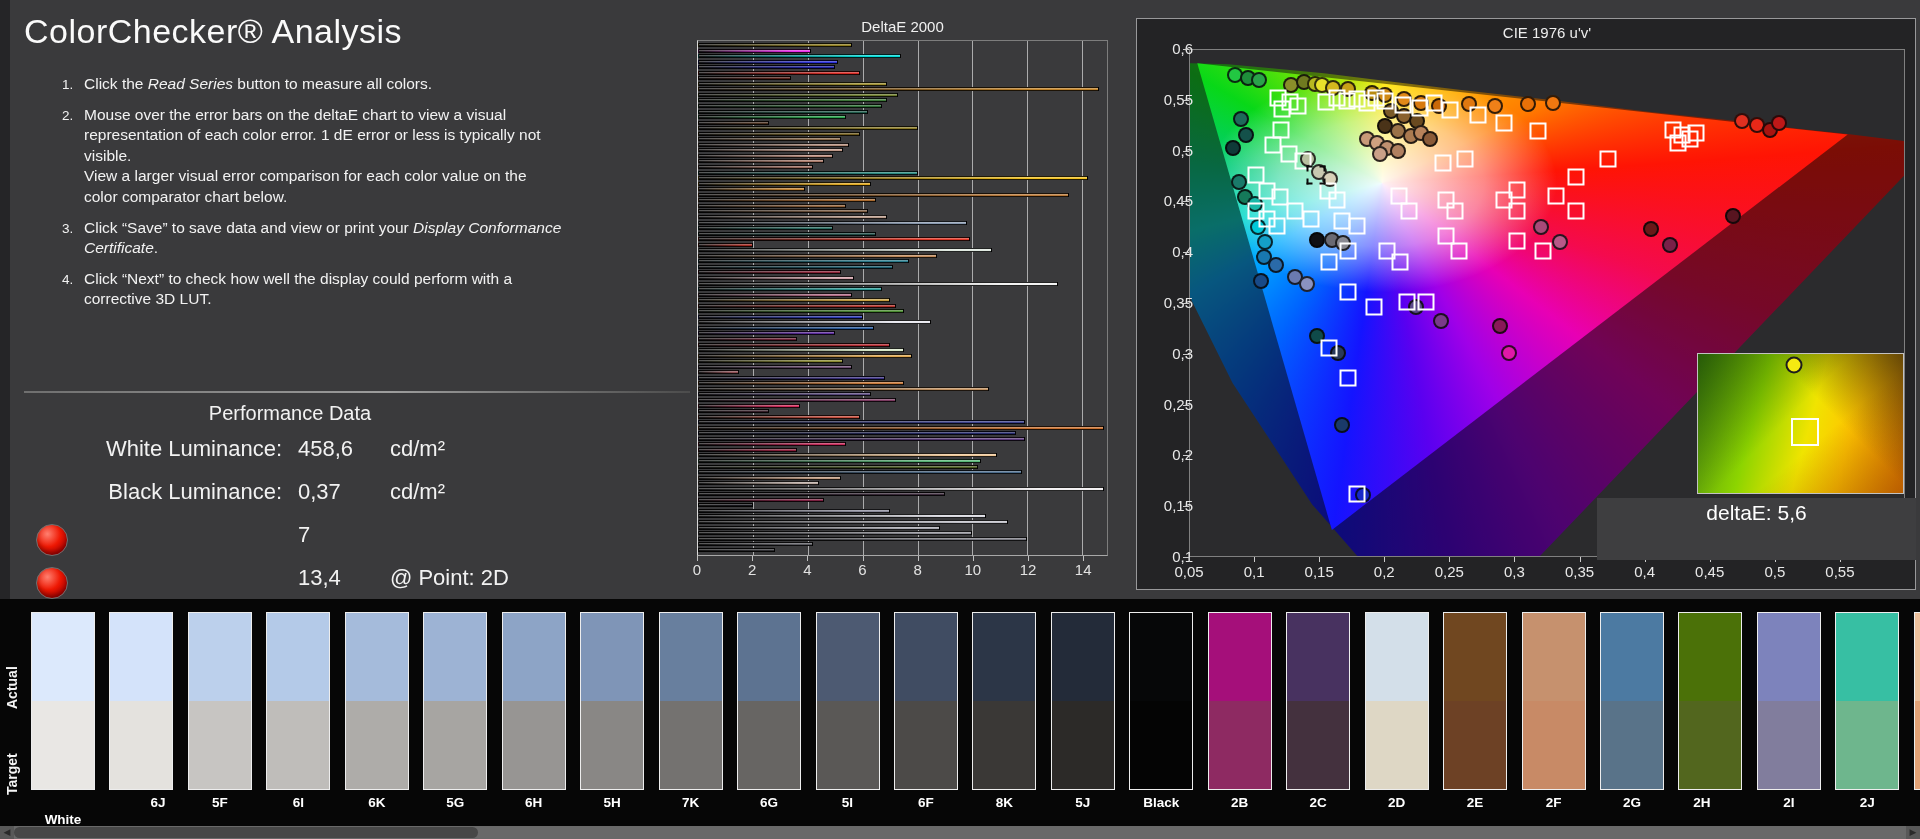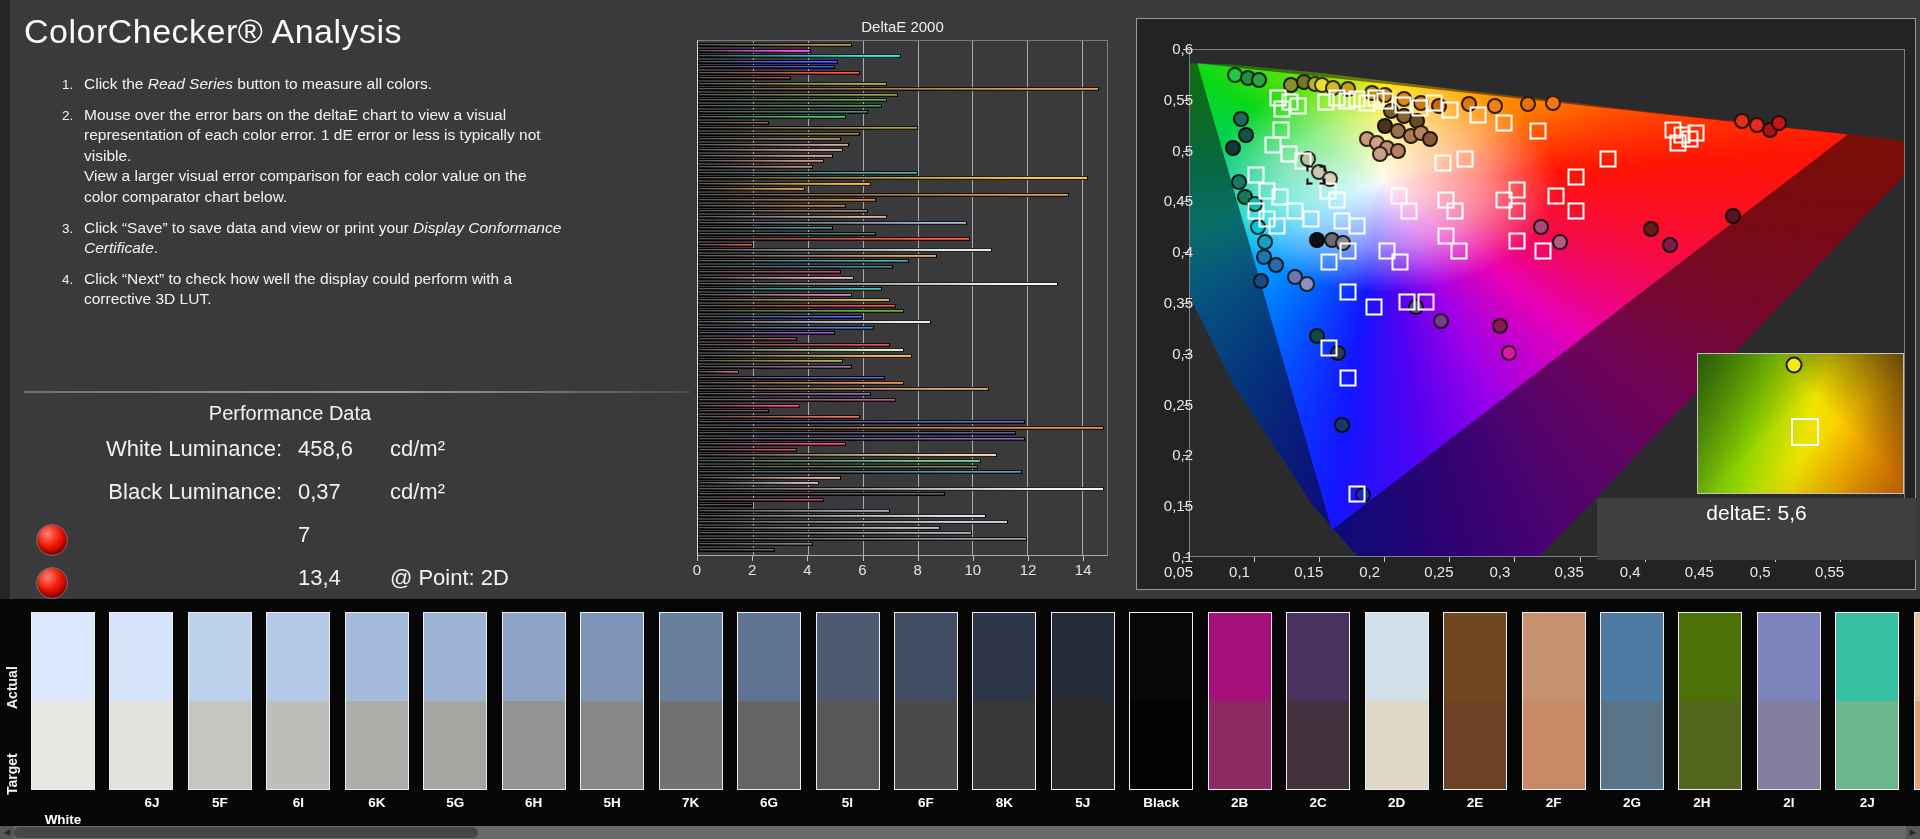--- a/index.html
+++ b/index.html
@@ -41,21 +41,21 @@
              font-size:15px;color:#e2e2e2;}
   
   #cie-panel{left:1136px;top:18px;width:780px;height:572px;background:#232325;
              border:1px solid #98989a;box-sizing:border-box;}
   #cie-title{position:absolute;left:52px;top:5px;width:716px;text-align:center;font-size:15px;color:#ededed;}
   #cie-plot{position:absolute;left:52px;top:30px;width:716px;height:508px;background:#2b2b2d;
             border:1px solid #808080;box-sizing:border-box;overflow:hidden;}
   .locus-layer{position:absolute;inset:0;}
   .cie-ylabel{position:absolute;right:722px;width:44px;text-align:right;font-size:15px;color:#e8e8e8;margin-top:-9px;}
   .cie-ytick{position:absolute;left:46px;width:6px;height:1px;background:#cccccc;}
-  .cie-xlabel{position:absolute;top:544px;width:50px;margin-left:-25px;text-align:left;font-size:15px;color:#e8e8e8;}
+  .cie-xlabel{position:absolute;top:544px;width:50px;margin-left:-25px;text-align:center;font-size:15px;color:#e8e8e8;}
   .cie-xtick{position:absolute;top:538px;width:1px;height:5px;background:#cccccc;}
   .pt-square{position:absolute;width:13px;height:13px;border:2px solid #fff;
              transform:translate(-50%,-50%);background:transparent;}
   .pt-circle{position:absolute;width:12px;height:12px;border:2px solid rgba(5,5,5,.8);
              border-radius:50%;transform:translate(-50%,-50%);}
   #pt-selected{position:absolute;width:15px;height:15px;border:2px dashed #0a0a0a;
                transform:translate(-50%,-50%);}
   
   #inset{position:absolute;left:560px;top:334px;width:207px;height:141px;border:1px solid #c2c2c2;
          background:
@@ -237,20 +237,21 @@
       <div class="abs de-xlabel" style="left: 917.671px;">8</div>
       <div class="abs de-tick" style="left: 972.839px;"></div>
       <div class="abs de-xlabel" style="left: 972.839px;">10</div>
       <div class="abs de-tick" style="left: 1028.01px;"></div>
       <div class="abs de-xlabel" style="left: 1028.01px;">12</div>
       <div class="abs de-tick" style="left: 1083.17px;"></div>
       <div class="abs de-xlabel" style="left: 1083.17px;">14</div>
     </div>
 
   <div class="abs" id="cie-panel">
+    <div id="cie-title">CIE 1976 u'v'</div>
     <div id="cie-plot">
       <div class="locus-layer" id="locus-dark" style="clip-path: polygon(37.62% 116.8%, 25.04% 102.6%, 17.11% 89.8%, 5.96% 65.8%, -3.96% 37.6%, -8.45% 17.4%, -8.25% 7.2%, -4.89% 3.2%, 0.02% 2.6%, 5.31% 2.8%, 11.4% 3.6%, 18.75% 4.6%, 27.75% 6.2%, 38.6% 8%, 51.2% 10%, 64.25% 12.2%, 76.22% 14%, 85.51% 15.6%, 92.09% 16.6%, 100.09% 18%, 104.25% 18.6%); background: conic-gradient(at 26.9% 26.3%, rgb(255, 228, 0) 3deg, rgb(255, 171, 0) 40deg, rgb(255, 122, 0) 64deg, rgb(255, 20, 4) 86deg, rgb(244, 10, 78) 108deg, rgb(232, 0, 180) 128deg, rgb(160, 0, 232) 152deg, rgb(90, 0, 240) 170deg, rgb(20, 20, 255) 188deg, rgb(0, 100, 255) 214deg, rgb(0, 170, 255) 240deg, rgb(0, 216, 204) 256deg, rgb(0, 204, 122) 276deg, rgb(8, 216, 24) 300deg, rgb(138, 232, 0) 330deg, rgb(255, 228, 0) 363deg); filter: brightness(0.52) saturate(0.9);"></div>
       <div class="locus-layer" id="tri-bright" style="clip-path: polygon(1.02% 2.64%, 92.11% 16.7%, 19.87% 94.84%); background: conic-gradient(at 26.9% 26.3%, rgb(255, 228, 0) 3deg, rgb(255, 171, 0) 40deg, rgb(255, 122, 0) 64deg, rgb(255, 20, 4) 86deg, rgb(244, 10, 78) 108deg, rgb(232, 0, 180) 128deg, rgb(160, 0, 232) 152deg, rgb(90, 0, 240) 170deg, rgb(20, 20, 255) 188deg, rgb(0, 100, 255) 214deg, rgb(0, 170, 255) 240deg, rgb(0, 216, 204) 256deg, rgb(0, 204, 122) 276deg, rgb(8, 216, 24) 300deg, rgb(138, 232, 0) 330deg, rgb(255, 228, 0) 363deg);"></div>
       <div class="locus-layer" id="white-glow" style="clip-path: polygon(1.02% 2.64%, 92.11% 16.7%, 19.87% 94.84%); background: radial-gradient(34% 30% at 26.9% 26.3%, rgba(255, 255, 255, 0.95), rgba(255, 255, 255, 0.5) 42%, rgba(255, 255, 255, 0) 72%);"></div>
       <div id="cie-points">
           <div class="pt-circle" style="left: 6.36364%; top: 5%; background: rgb(34, 199, 66);"></div>
           <div class="pt-circle" style="left: 8.18182%; top: 5.6%; background: rgb(30, 143, 58);"></div>
           <div class="pt-circle" style="left: 9.63636%; top: 6%; background: rgb(42, 163, 74);"></div>
           <div class="pt-circle" style="left: 14.1818%; top: 7%; background: rgb(138, 143, 42);"></div>
           <div class="pt-circle" style="left: 16%; top: 6.4%; background: rgb(111, 122, 32);"></div>
@@ -447,21 +448,21 @@
     <div id="swatches">
         <div class="swatch" style="left: 31px;">
           <div class="swatch-top" style="background: rgb(220, 233, 252);"></div>
           <div class="swatch-bottom" style="background: rgb(233, 231, 228);"></div>
         </div>
         <div class="swatch-label" style="left: 31px; margin-top: 17px;">White</div>
         <div class="swatch" style="left: 109.45px;">
           <div class="swatch-top" style="background: rgb(212, 227, 250);"></div>
           <div class="swatch-bottom" style="background: rgb(228, 226, 222);"></div>
         </div>
-        <div class="swatch-label" style="left: 120px;">6J</div>
+        <div class="swatch-label" style="left: 126px;">6J</div>
         <div class="swatch" style="left: 187.9px;">
           <div class="swatch-top" style="background: rgb(188, 208, 236);"></div>
           <div class="swatch-bottom" style="background: rgb(199, 197, 194);"></div>
         </div>
         <div class="swatch-label" style="left: 187.9px;">5F</div>
         <div class="swatch" style="left: 266.35px;">
           <div class="swatch-top" style="background: rgb(180, 202, 232);"></div>
           <div class="swatch-bottom" style="background: rgb(191, 189, 186);"></div>
         </div>
         <div class="swatch-label" style="left: 266.35px;">6I</div>

